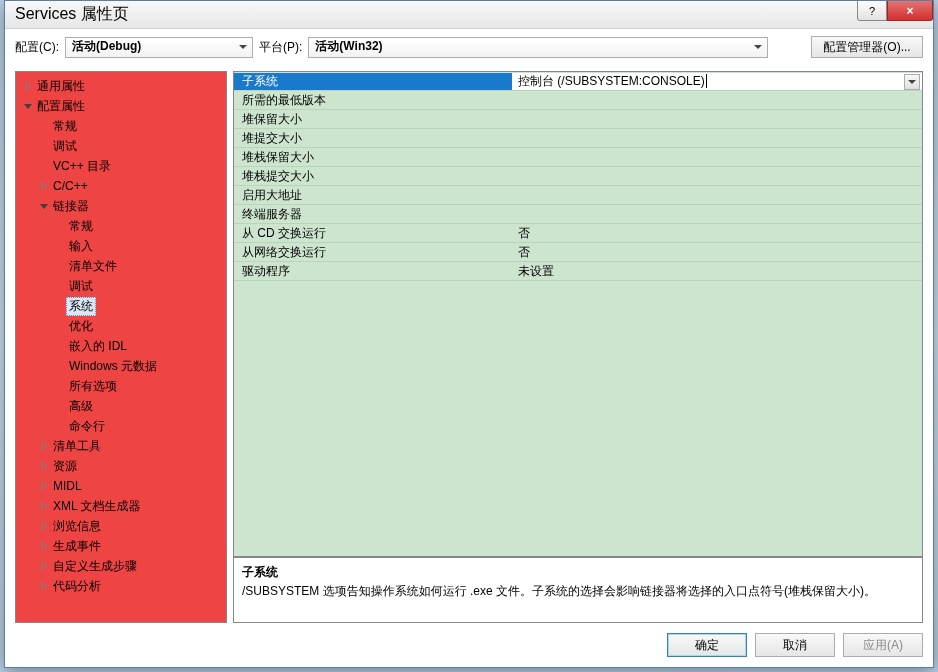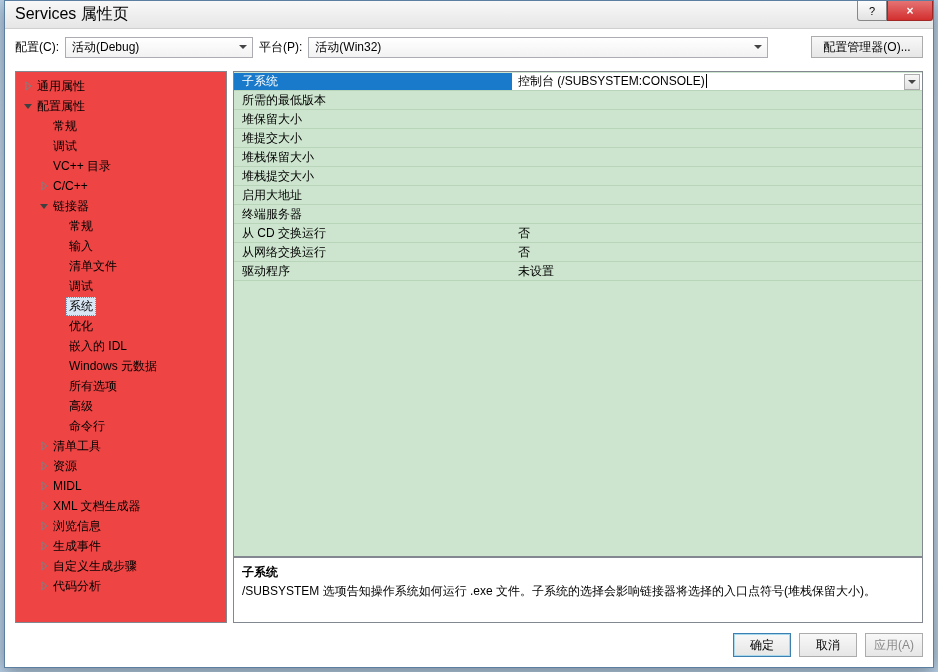--- a/index.html
+++ b/index.html
@@ -11,21 +11,21 @@
   .titlebar { height:28px; background:linear-gradient(180deg,#f8f8f8,#e6e6e6); border-bottom:1px solid #cfcfcf; display:flex; align-items:center; position:relative; }
   .titlebar .title { padding-left:10px; font-size:16px; }
   .titlebar .controls { position:absolute; right:0; top:0px; display:flex; }
   .tb-btn { width:30px; height:20px; border:1px solid #888; border-top:none; background:linear-gradient(180deg,#fdfdfd,#e2e2e2); display:flex; align-items:center; justify-content:center; font-size:11px; cursor:default; }
   .tb-btn.help { border-radius:0 0 0 3px; }
   .tb-btn.close { width:46px; background:linear-gradient(180deg,#e57373,#d32f2f); border-color:#a02725; color:#fff; border-radius:0 0 3px 0; }
   .tb-btn.close .x { font-weight:bold; font-size:12px; }
   
   .toprow { height:30px; padding:6px 10px 0 10px; display:flex; align-items:center; gap:6px; }
   .toprow label { white-space:nowrap; }
-  .combo { height:21px; border:1px solid #abadb3; background:#fff linear-gradient(180deg,#fff,#f2f2f2); display:flex; align-items:center; padding:0 18px 0 6px; position:relative; }
+  .combo { height:21px; border:1px solid #abadb3; background:#fff linear-gradient(180deg,#fff,#f2f2f2); display:flex; align-items:flex-start; padding:0 18px 0 6px; position:relative;font-weight:bold; }
   .combo::after { content:""; position:absolute; right:5px; top:50%; margin-top:-2px; border:4px solid transparent; border-top-color:#444; }
   .combo.cfg { width:188px; }
   .combo.plat { width:460px; }
   .mgr-btn { width:112px; height:22px; border:1px solid #acacac; background:linear-gradient(180deg,#f8f8f8,#e6e6e6); display:flex; align-items:center; justify-content:center; }
   
   .main { position:absolute; left:10px; right:10px; top:70px; bottom:44px; display:flex; gap:6px; }
   
   .tree-pane { width:212px; border:1px solid #828790; background:#ef4444; overflow:auto; padding:4px 0; }
   .tree-item { display:flex; align-items:center; height:20px; padding-right:6px; cursor:default; white-space:nowrap; padding-left:6px; }
   .tree-item .arrow { width:12px; display:inline-flex; justify-content:center; color:#555; }
@@ -46,21 +46,21 @@
   .grid-row.selected .cell-name { background:#1979ca; color:#fff; }
   .grid-row.selected .cell-val { background:#fff; }
   .grid-row.selected .cell-val .val-text { border-right:1px solid #000; padding-right:1px; }
   .grid-row.selected .cell-val .dd { position:absolute; right:2px; top:1px; width:16px; height:16px; border:1px solid #acacac; background:linear-gradient(180deg,#f7f7f7,#e1e1e1); display:flex; align-items:center; justify-content:center; }
   .grid-row.selected .cell-val .dd::after { content:""; border:4px solid transparent; border-top-color:#444; margin-top:4px; }
   
   .desc-pane { height:66px; border:1px solid #828790; background:#fff; padding:6px 8px; overflow:auto; }
   .desc-pane .d-title { font-weight:bold; margin-bottom:2px; }
   
   .buttons { position:absolute; right:10px; bottom:10px; display:flex; gap:8px; }
-  .btn { width:58px; height:24px; border:1px solid #acacac; background:linear-gradient(180deg,#f8f8f8,#e6e6e6); display:flex; align-items:center; justify-content:center; }
+  .btn { width:80px; height:24px; border:1px solid #acacac; background:linear-gradient(180deg,#f8f8f8,#e6e6e6); display:flex; align-items:center; justify-content:center; }
   .btn.default { border:1px solid #3c7fb1; box-shadow:inset 0 0 0 1px #a8d8eb; }
   .btn.disabled { color:#8a8a8a; }
   
   svg.tri { width:10px; height:10px; }
 </style>
 </head>
 <body>
 
 <div class="window">
 

